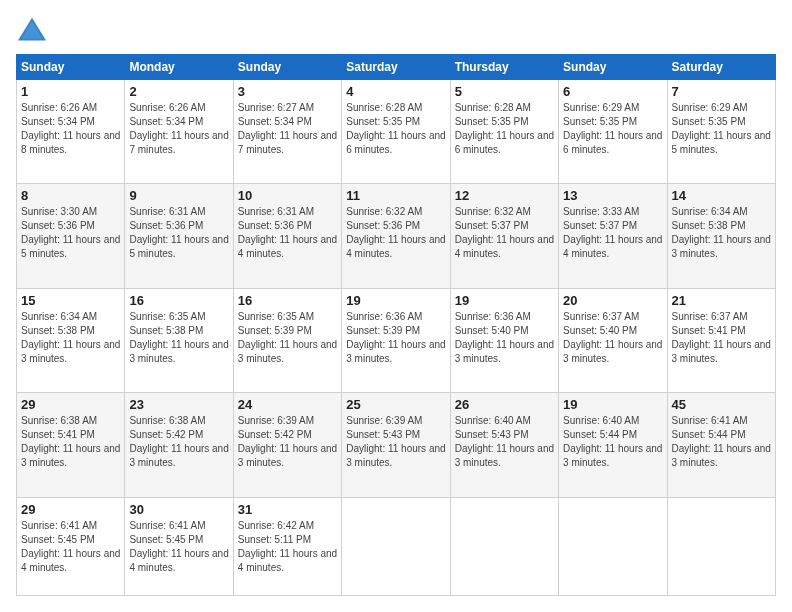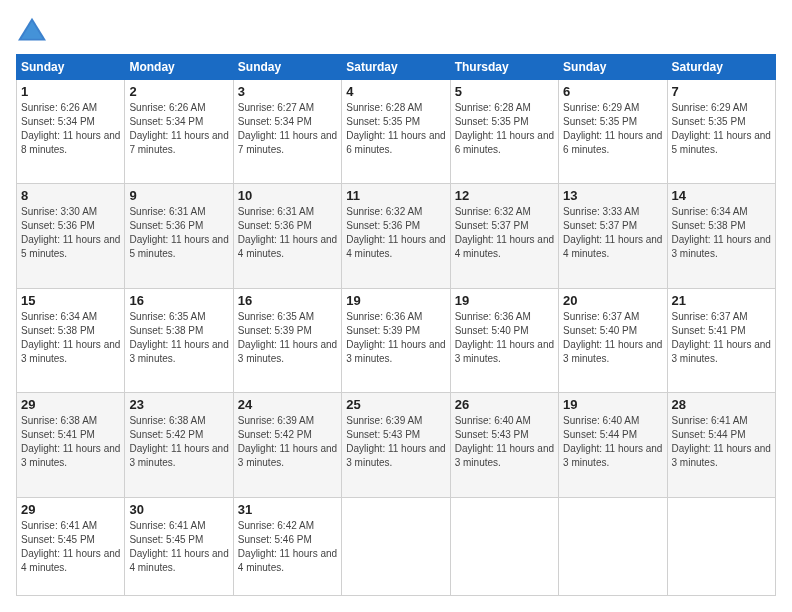--- a/index.html
+++ b/index.html
@@ -355,21 +355,21 @@
       </td>
           <td>
         <span class="day-num">19</span>
         <div class="day-info">
           <span>Sunrise: 6:40 AM</span><br>
           <span>Sunset: 5:44 PM</span><br>
           <span>Daylight: 11 hours and 3 minutes.</span>
         </div>
       </td>
           <td>
-        <span class="day-num">28</span>
+        <span class="day-num">45</span>
         <div class="day-info">
           <span>Sunrise: 6:41 AM</span><br>
           <span>Sunset: 5:44 PM</span><br>
           <span>Daylight: 11 hours and 3 minutes.</span>
         </div>
       </td>
         </tr>
         <tr class="last-row">
           <td>
         <span class="day-num">29</span>
@@ -384,21 +384,21 @@
         <div class="day-info">
           <span>Sunrise: 6:41 AM</span><br>
           <span>Sunset: 5:45 PM</span><br>
           <span>Daylight: 11 hours and 4 minutes.</span>
         </div>
       </td>
           <td>
         <span class="day-num">31</span>
         <div class="day-info">
           <span>Sunrise: 6:42 AM</span><br>
-          <span>Sunset: 5:46 PM</span><br>
+          <span>Sunset: 5:11 PM</span><br>
           <span>Daylight: 11 hours and 4 minutes.</span>
         </div>
       </td>
           <td class="empty-cell"></td>
           <td class="empty-cell"></td>
           <td class="empty-cell"></td>
           <td class="empty-cell"></td>
         </tr>
       </tbody>
   </table>

